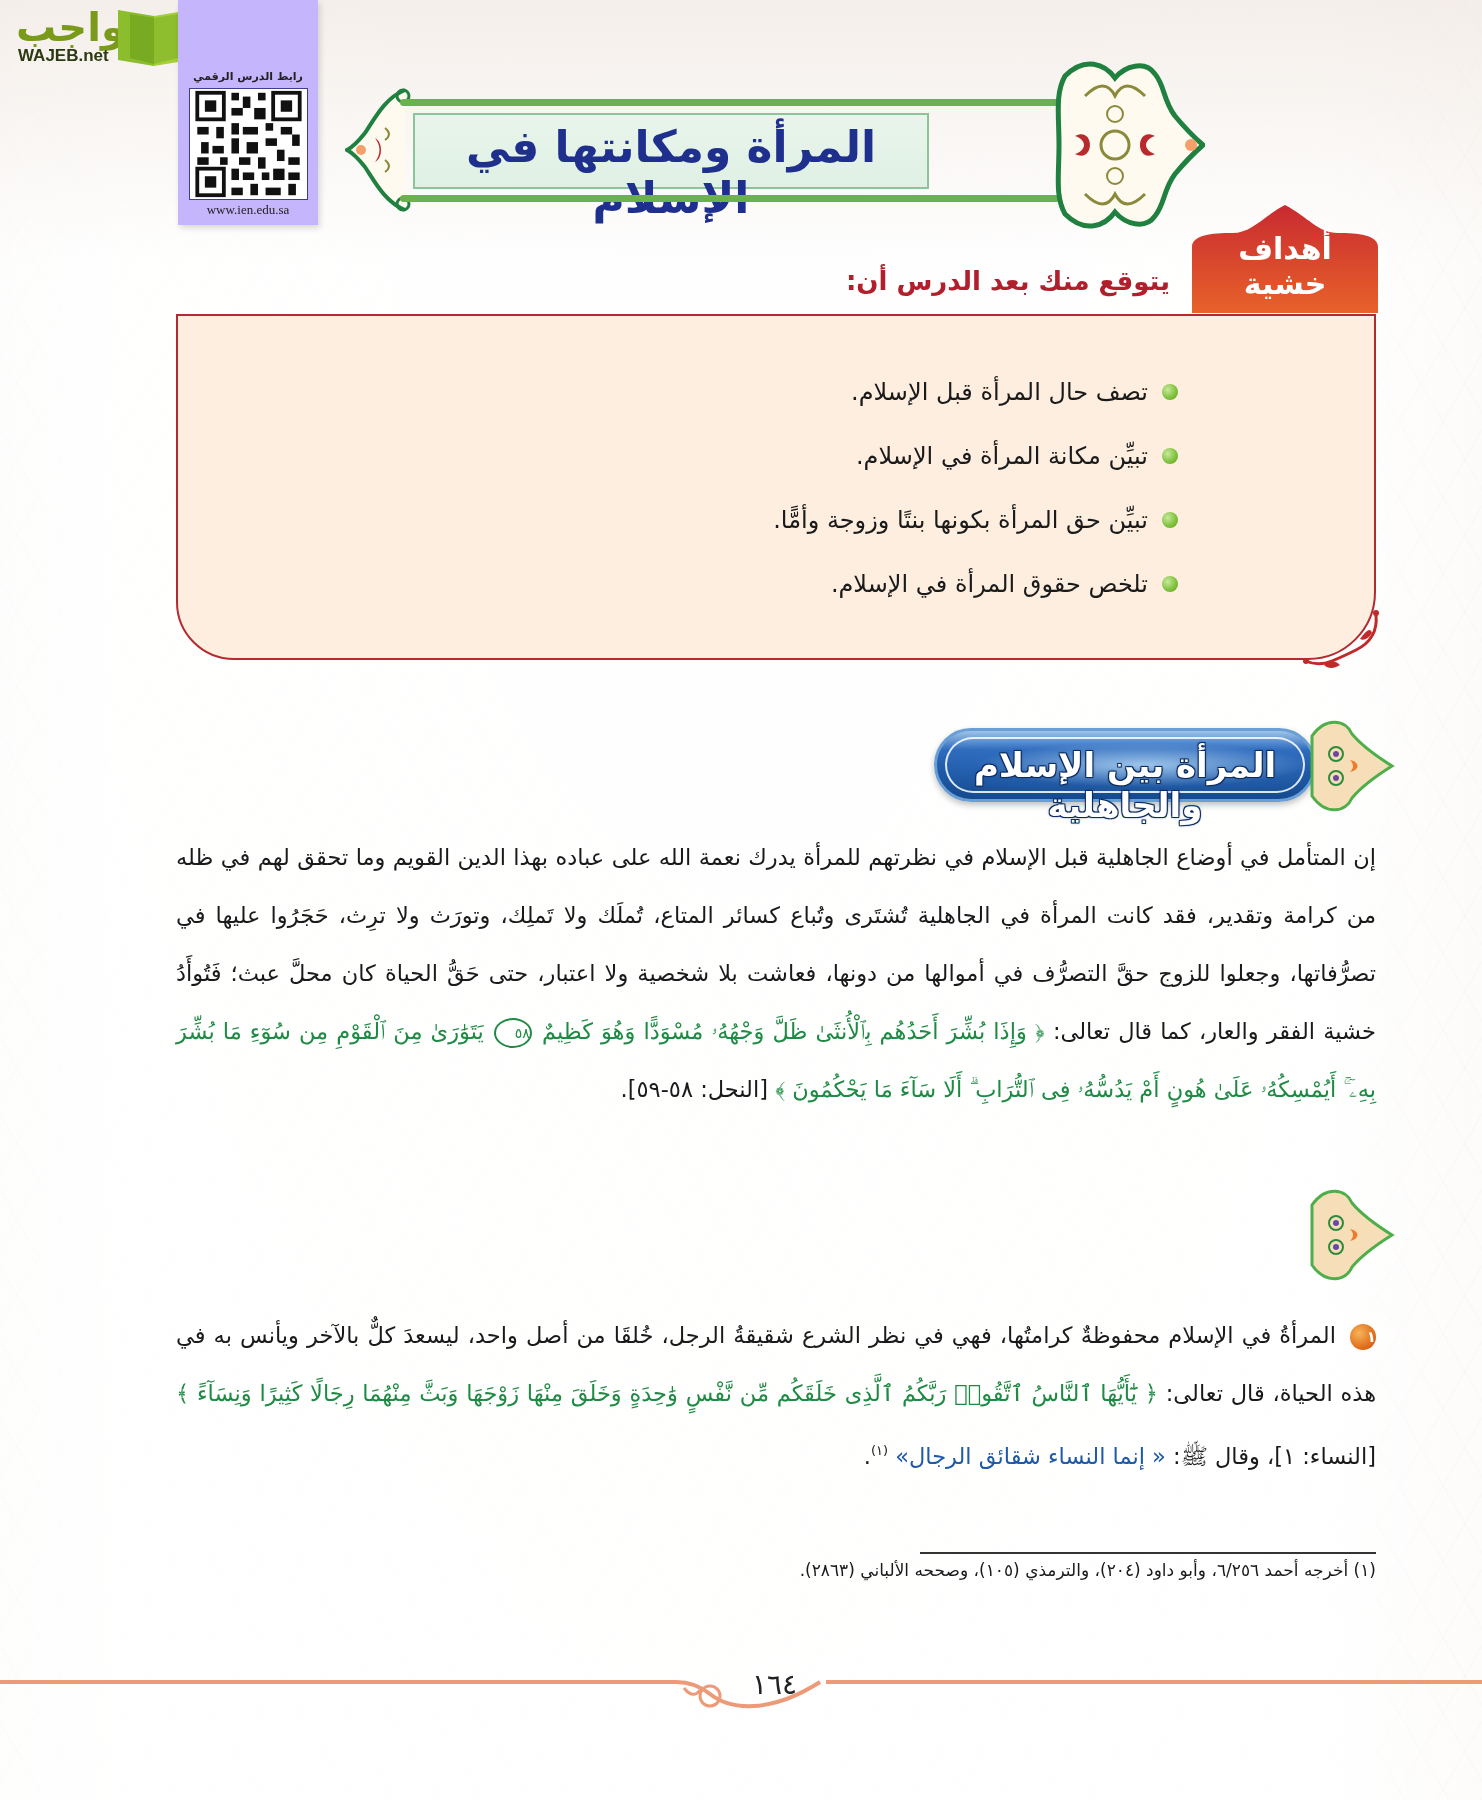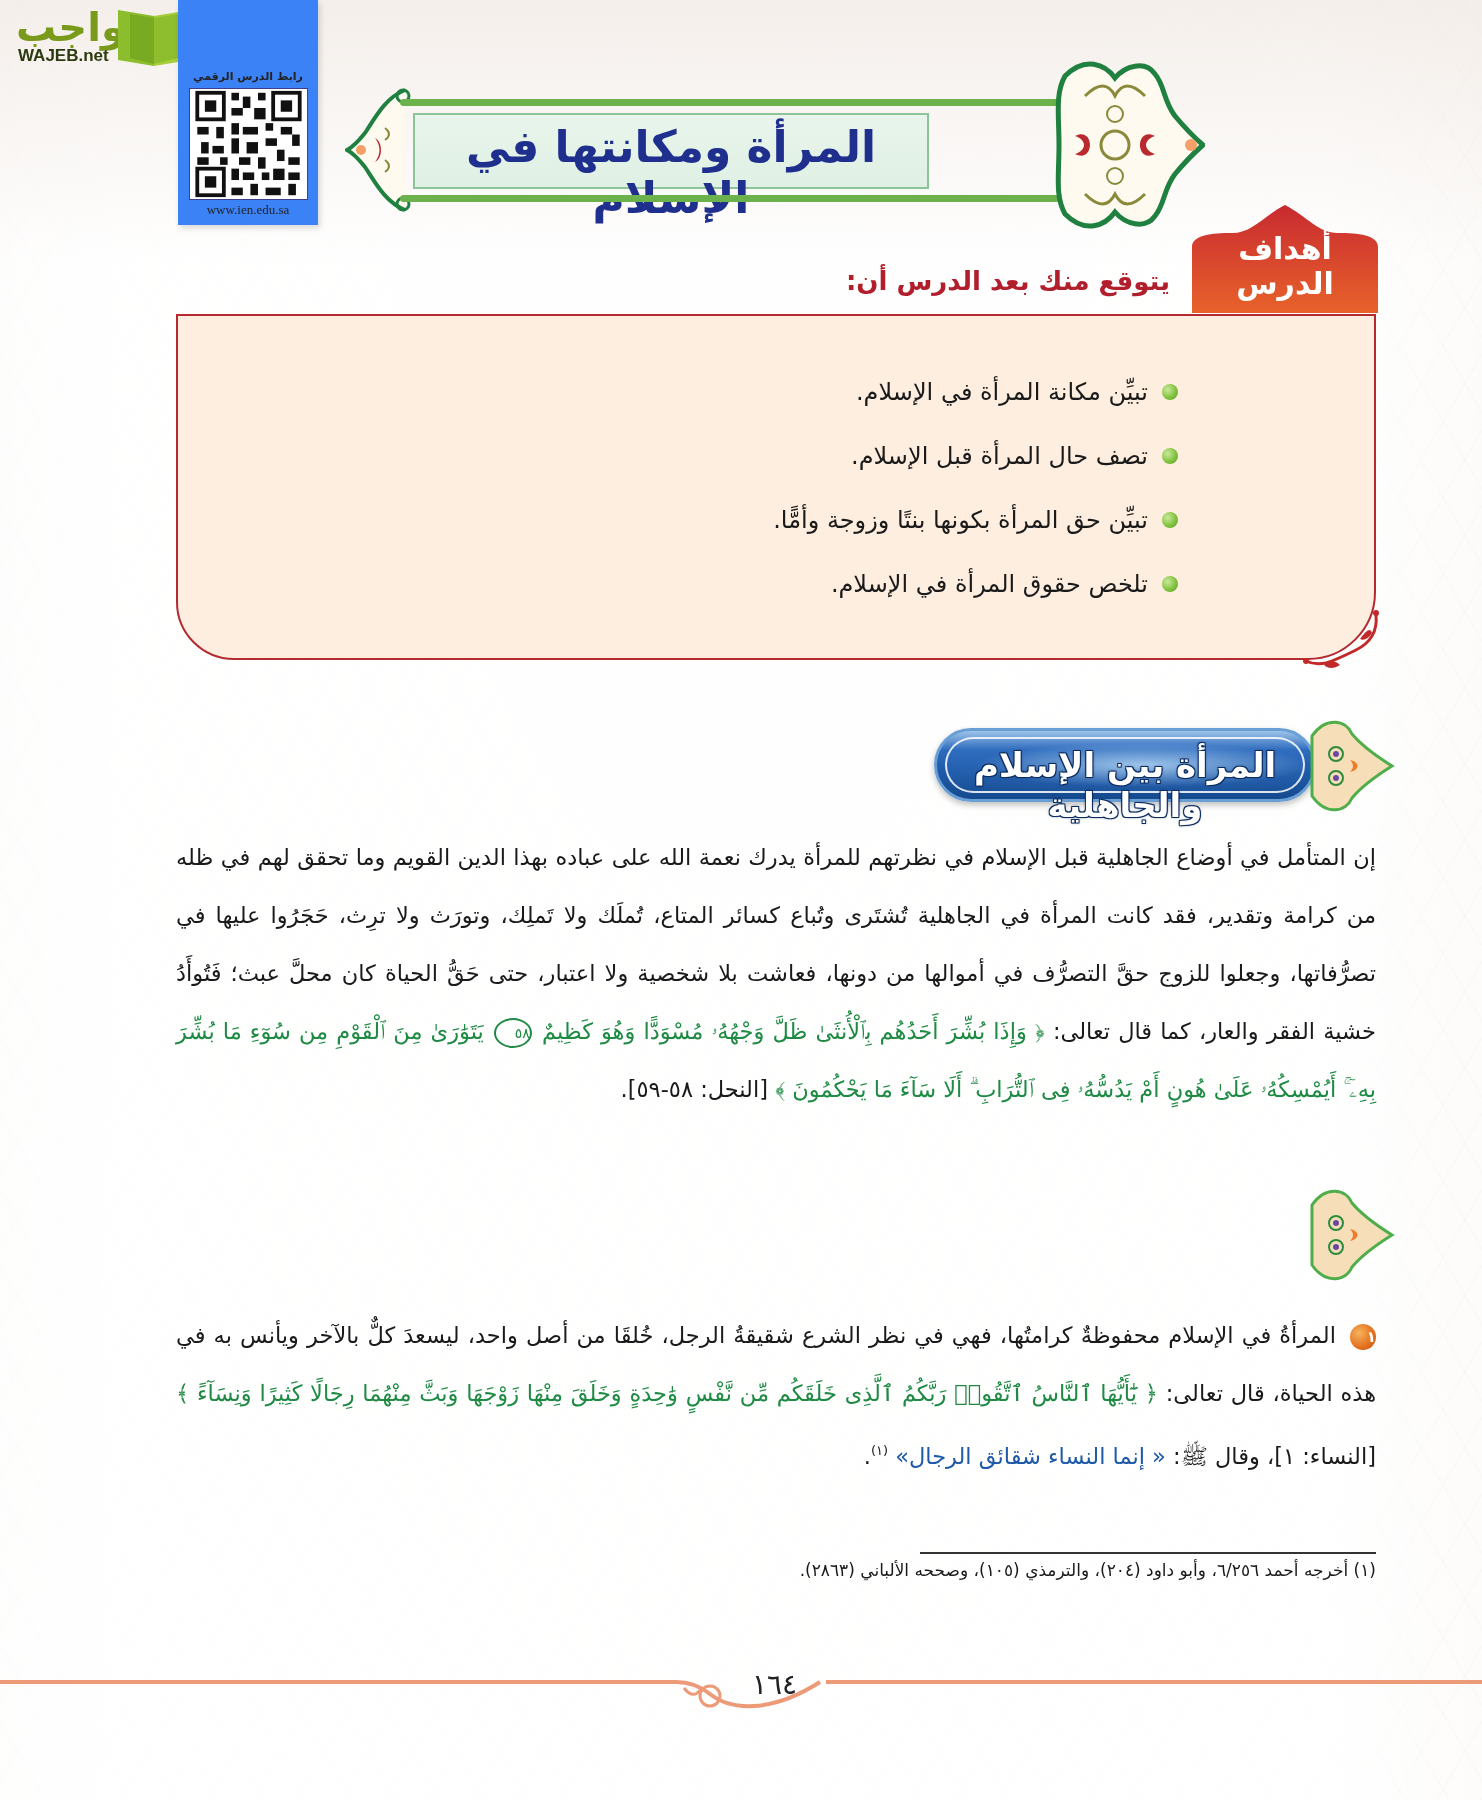--- a/index.html
+++ b/index.html
@@ -30,21 +30,21 @@
   }
   .layer { position: absolute; z-index: 2; }
 
   
   .wajeb-logo { left: 8px; top: 4px; width: 180px; height: 64px; direction: ltr; }
   .wajeb-logo .word { position:absolute; left: 8px; top: 0px; font-family:"DejaVu Sans", sans-serif; font-weight: bold; font-size: 40px; color:#7a9a1c; direction: rtl; }
   .wajeb-logo .net { position:absolute; left: 10px; top: 42px; font-family:"Liberation Sans", sans-serif; font-weight: bold; font-size: 17px; color:#2b3a10; }
   .wajeb-logo .book { position:absolute; left: 106px; top: 4px; width: 80px; height: 60px; }
 
   
-  .qr-card { left: 178px; top: 0; width: 140px; height: 225px; background:#3b82f6; box-shadow: 2px 3px 6px rgba(0,0,0,0.15); }
+  .qr-card { left: 178px; top: 0; width: 140px; height: 225px; background:#c4b5fd; box-shadow: 2px 3px 6px rgba(0,0,0,0.15); }
   .qr-card .qr-label { position:absolute; top: 70px; width:100%; text-align:center; font-size: 11px; font-weight: bold; color:#222; }
   .qr-card .qr-box { position:absolute; left: 11px; top: 88px; width: 119px; height: 112px; border: 1.5px solid #3c3f8c; background:#fff; }
   .qr-card .qr-url { position:absolute; top: 202px; width:100%; text-align:center; font-family:"Liberation Serif", serif; font-size: 13px; color:#222; direction:ltr; }
 
   
   .title-banner { left: 345px; top: 58px; width: 860px; height: 170px; }
   .title-banner .bar-top, .title-banner .bar-bottom { position:absolute; left: 55px; width: 660px; height: 7px; background: #6cb24c; border-radius: 4px; }
   .title-banner .bar-top { top: 41px; }
   .title-banner .bar-bottom { top: 137px; }
   .title-banner .title-box {
@@ -231,33 +231,33 @@
 <div class="layer objectives-tab">
   <svg width="186" height="118" viewBox="0 0 186 118">
     <defs>
       <linearGradient id="domeGrad" x1="0" y1="0" x2="0" y2="1">
         <stop offset="0" stop-color="#c82a30"></stop>
         <stop offset="1" stop-color="#e8622a"></stop>
       </linearGradient>
     </defs>
     <path d="M0 118 L0 52 C0 40 20 38 40 38 C60 38 70 22 93 10 C116 22 126 38 146 38 C166 38 186 40 186 52 L186 118 Z" fill="url(#domeGrad)"></path>
   </svg>
-  <div class="tab-label">أهداف الدرس</div>
+  <div class="tab-label">أهداف خشية</div>
 </div>
 <div class="layer objectives-intro">يتوقع منك بعد الدرس أن:</div>
 
 <div class="layer objectives-box">
   <ul class="objectives-list">
     <li>
         <span class="bullet"></span>
-        <span>تبيِّن مكانة المرأة في الإسلام.</span>
+        <span>تصف حال المرأة قبل الإسلام.</span>
       </li>
     <li>
         <span class="bullet"></span>
-        <span>تصف حال المرأة قبل الإسلام.</span>
+        <span>تبيِّن مكانة المرأة في الإسلام.</span>
       </li>
     <li>
         <span class="bullet"></span>
         <span>تبيِّن حق المرأة بكونها بنتًا وزوجة وأمًّا.</span>
       </li>
     <li>
         <span class="bullet"></span>
         <span>تلخص حقوق المرأة في الإسلام.</span>
       </li>
   </ul>

